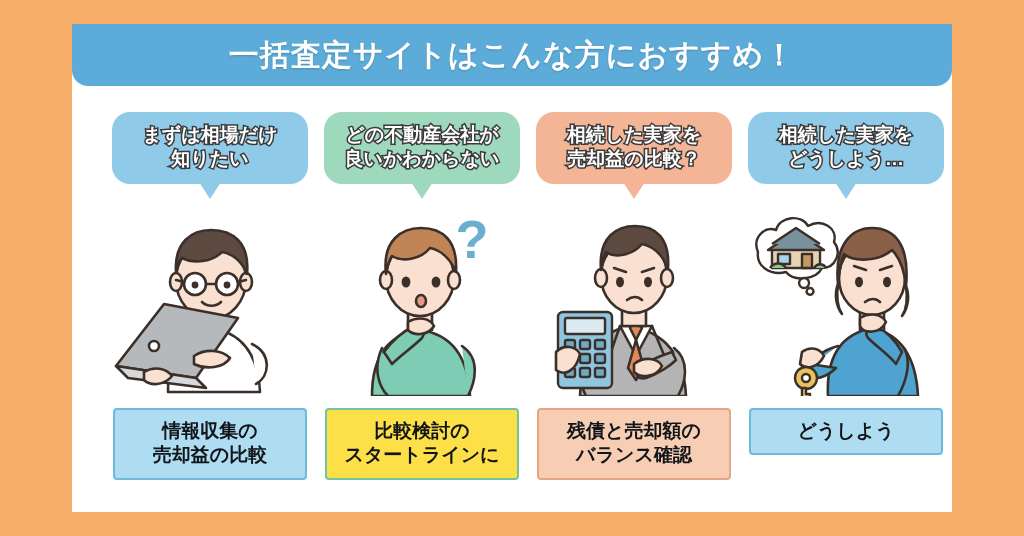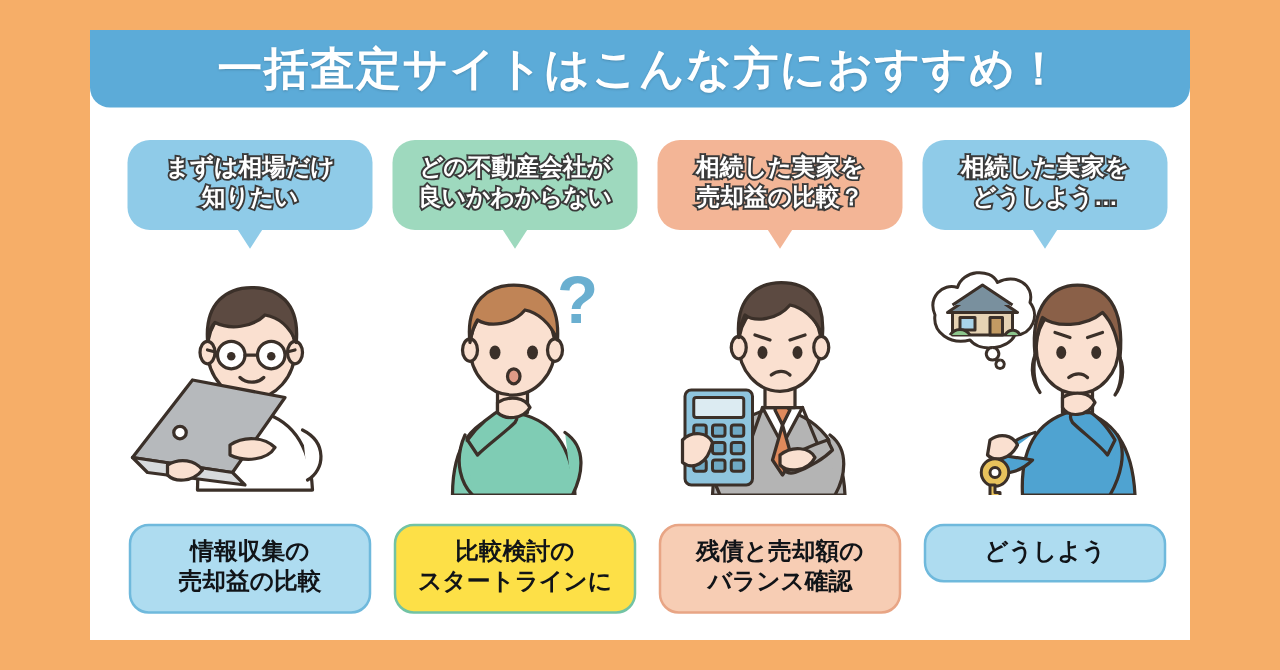--- a/index.html
+++ b/index.html
@@ -20,27 +20,27 @@
   }
   
   .banner{
     position:absolute;left:0;top:0;width:880px;height:62px;
     background:#5CABD8;
     border-bottom-left-radius:16px;border-bottom-right-radius:16px;
     display:flex;align-items:center;justify-content:center;
   }
   .banner-text{
     color:#FFFFFF;
-    font-size:36px;font-weight:bold;letter-spacing:1px;
+    font-size:30px;font-weight:bold;letter-spacing:1px;
     text-shadow:0 1px 2px rgba(0,0,0,.18);
     white-space:nowrap;
   }
   
   .columns{
-    position:absolute;left:6px;top:62px;width:880px;height:426px;
+    position:absolute;left:16px;top:62px;width:880px;height:426px;
     display:flex;justify-content:space-between;
     padding:0 22px;box-sizing:border-box;
   }
   .col{
     width:200px;
     display:flex;flex-direction:column;align-items:center;
   }
   
   .bubble-wrap{position:relative;margin-top:26px;width:100%;display:flex;justify-content:center;}
   .bubble{
@@ -69,24 +69,24 @@
   }
   
   .art{
     position:relative;
     width:200px;height:190px;
     margin-top:22px;
   }
   .art svg{display:block;width:200px;height:190px;}
   
   .caption{
-    margin-top:23px;
+    margin-top:12px;
     width:194px;box-sizing:border-box;
     padding:9px 4px 10px;
-    border-radius:16px;
+    border-radius:4px;
     border:2px solid rgba(0,0,0,.10);
     text-align:center;line-height:1.3;
   }
   .caption .line{
     display:block;
     font-size:19px;font-weight:bold;
     color:#111418;
     white-space:nowrap;
   }
 </style>

